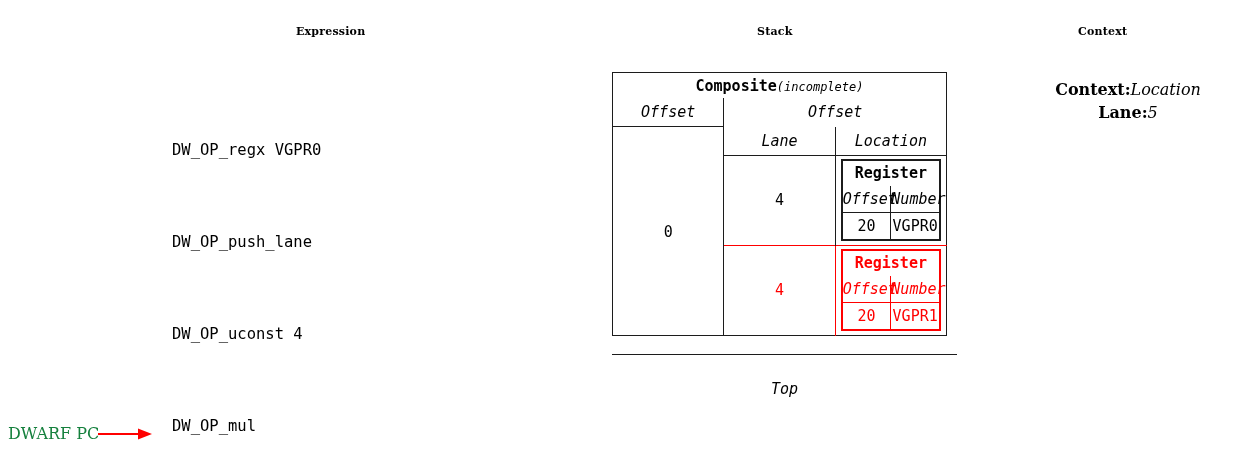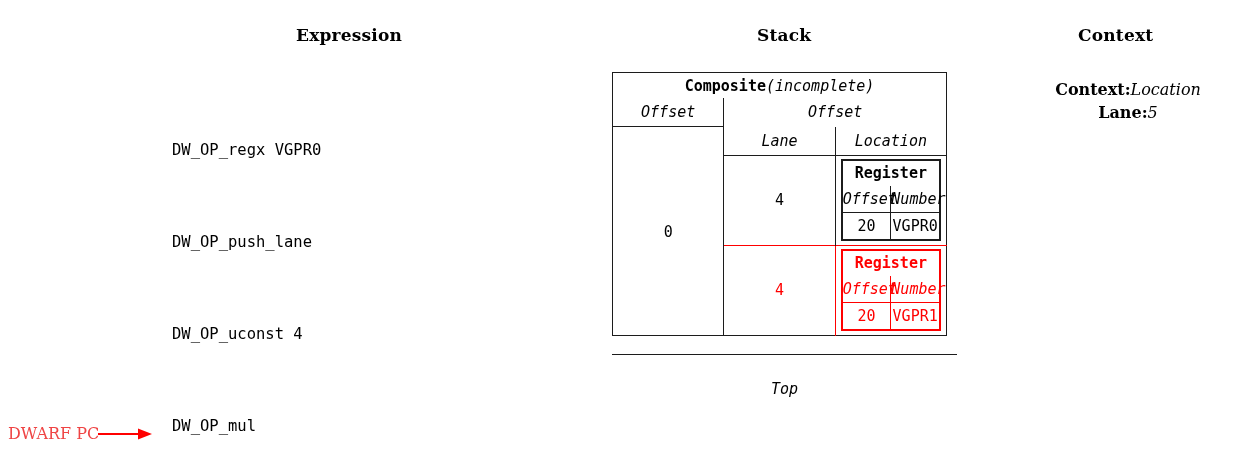--- a/index.html
+++ b/index.html
@@ -14,21 +14,21 @@
     overflow: hidden;
     font-family: "DejaVu Serif", serif;
     color: #000000;
   }
 
   
   .col-heading {
     position: absolute;
     font-family: "DejaVu Serif", serif;
     font-weight: bold;
-    font-size: 17px;
+    font-size: 11px;
     letter-spacing: 0.2px;
     white-space: nowrap;
   }
   #heading-expression { left: 296px; top: 25px; }
   #heading-stack      { left: 757px; top: 25px; }
   #heading-context    { left: 1078px; top: 25px; }
 
   
   #expression-list {
     position: absolute;
@@ -41,21 +41,21 @@
   }
   #expression-list .expr-line { height: 30.6px; }
 
   
   #dwarf-pc-marker {
     position: absolute;
     left: 8px;
     top: 426px;
     display: flex;
     align-items: center;
-    color: #ef4444;
+    color: #15803d;
     white-space: nowrap;
   }
   #dwarf-pc-marker .pc-label {
     font-family: "DejaVu Serif", serif;
     font-size: 16px;
     line-height: 16px;
   }
   #dwarf-pc-marker .pc-arrow { display: block; margin-left: -1px; }
 
   
@@ -86,21 +86,21 @@
   }
 
   .cell-title {
     height: 25px;
     font-weight: bold;
     white-space: nowrap;
   }
   .cell-title .suffix {
     font-weight: normal;
     font-style: italic;
-    font-size: 15px;
+    font-size: 12px;
   }
 
   .hdr-italic { font-style: italic; }
 
   
   #cell-offset-hdr {
     height: 28px;
     border-right: 1.6px solid #1c1c1c;
     border-bottom: 1.6px solid #1c1c1c;
     width: 80px;

